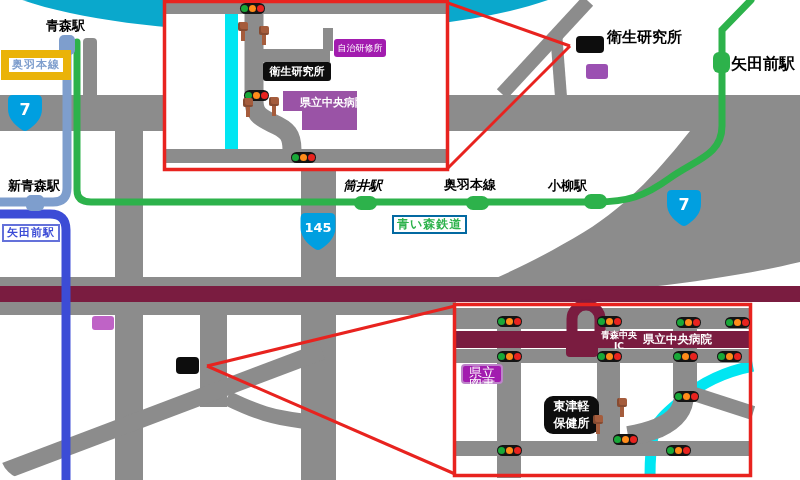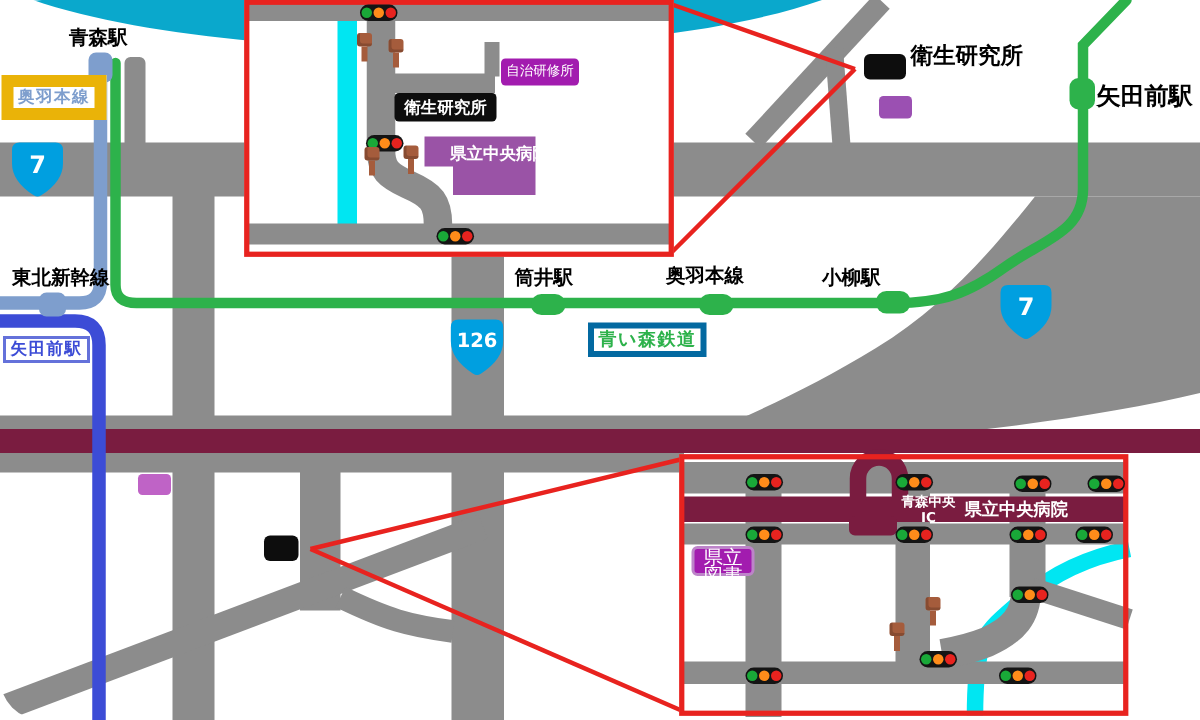--- a/index.html
+++ b/index.html
@@ -6,21 +6,21 @@
   .stage{position:relative;width:800px;height:480px;overflow:hidden;background:#fff;
          font-family:"DejaVu Sans","Liberation Sans",sans-serif;border-radius:28px;}
   .stage svg.geo{position:absolute;left:0;top:0;}
   .lbl{position:absolute;font-weight:bold;color:#000;font-size:13px;line-height:1.15;white-space:nowrap;}
   .lbl.small{font-size:16px;}
   .lbl.big{font-size:15px;}
   .linebox{position:absolute;background:#fff;font-weight:bold;white-space:nowrap;
            padding:1px 3px;letter-spacing:1px;line-height:1.1;}
   .linebox.ou{border:8px solid #eab308;color:#7e9ecd;font-size:11px;}
   .linebox.shink{border:2px solid #6471da;color:#3c4cd6;font-size:11px;}
-  .linebox.aoimori{border:4px solid #0369a1;color:#2db24b;font-size:12px;}
+  .linebox.aoimori{border:2px solid #0369a1;color:#2db24b;font-size:12px;}
   .shield{position:absolute;}
   .shield svg{position:absolute;left:0;top:0;}
   .shield .num{position:absolute;left:0;top:6px;width:100%;text-align:center;color:#fff;font-weight:bold;}
   .whitelbl{position:absolute;color:#fff;font-weight:bold;white-space:pre-line;text-align:center;}
   .purplebox{position:absolute;background:#a21caf;color:#fff;border-radius:3px;text-align:center;
              font-weight:normal;white-space:pre-line;box-sizing:border-box;}
   .blackbox{position:absolute;background:#0d0d0d;color:#fff;text-align:center;
             font-weight:bold;white-space:pre-line;box-sizing:border-box;}
   .tl{position:absolute;width:25px;height:11px;background:#141414;border-radius:6px;
       display:flex;align-items:center;justify-content:space-evenly;}
@@ -101,40 +101,40 @@
       <path d="M684,394 C684,410 676,420 658,428 C648,432 640,434 628,436" stroke="#8c8c8c" stroke-width="20" fill="none"></path>
       <path d="M688,392 L753,413" stroke="#8c8c8c" stroke-width="14"></path>
       <rect x="455" y="331" width="297" height="17" fill="#7a1c40"></rect>
       <path d="M572,334 V319 A14,14 0 0 1 600,319 V334" stroke="#7a1c40" stroke-width="11" fill="none"></path>
       <rect x="454.5" y="304.5" width="296" height="171" fill="none" stroke="#e8231f" stroke-width="3.5"></rect>
     </g>
   </svg>
 
   <div class="lbl" style="left:46px;top:19px;">青森駅</div>
   <div class="linebox ou" style="left:1px;top:50px;">奥羽本線</div>
-  <div class="lbl" style="left:8px;top:179px;">東北新幹線</div>
+  <div class="lbl" style="left:8px;top:179px;">新青森駅</div>
   <div class="linebox shink" style="left:2px;top:224px;">矢田前駅</div>
-  <div class="lbl" style="left:343px;top:179px;">筒井駅</div>
+  <div class="lbl" style="left:343px;top:179px;font-style:italic;">筒井駅</div>
   <div class="lbl" style="left:444px;top:178px;">奥羽本線</div>
   <div class="lbl" style="left:548px;top:179px;">小柳駅</div>
   <div class="lbl small" style="left:731px;top:55px;">矢田前駅</div>
   <div class="linebox aoimori" style="left:392px;top:215px;">青い森鉄道</div>
   <div class="lbl big" style="left:607px;top:29px;">衛生研究所</div>
 
   <div class="shield" style="left:7px;top:94px;width:36px;height:38px;">
     <svg width="36" height="38" viewBox="0 0 36 38">
       <path d="M6,1 H30 Q35,1 35,6 V15 Q35,27 20.5,36.2 Q18,37.8 15.5,36.2 Q1,27 1,15 V6 Q1,1 6,1 Z" fill="#009fe0"></path>
     </svg>
     <span class="num" style="font-size:16px;">7</span>
   </div>
   <div class="shield" style="left:299px;top:212px;width:38px;height:39px;">
     <svg width="38" height="39" viewBox="0 0 36 38">
       <path d="M6,1 H30 Q35,1 35,6 V15 Q35,27 20.5,36.2 Q18,37.8 15.5,36.2 Q1,27 1,15 V6 Q1,1 6,1 Z" fill="#009fe0"></path>
     </svg>
-    <span class="num" style="font-size:13px;top:8px;">126</span>
+    <span class="num" style="font-size:13px;top:8px;">145</span>
   </div>
   <div class="shield" style="left:666px;top:189px;width:36px;height:38px;">
     <svg width="36" height="38" viewBox="0 0 36 38">
       <path d="M6,1 H30 Q35,1 35,6 V15 Q35,27 20.5,36.2 Q18,37.8 15.5,36.2 Q1,27 1,15 V6 Q1,1 6,1 Z" fill="#009fe0"></path>
     </svg>
     <span class="num" style="font-size:16px;">7</span>
   </div>
 
   <div class="purplebox" style="left:334px;top:39px;width:52px;height:18px;font-size:9px;line-height:18px;">自治研修所</div>
   <div class="blackbox" style="left:263px;top:62px;width:68px;height:19px;font-size:11px;line-height:19px;border-radius:3px;">衛生研究所</div>
@@ -159,20 +159,22 @@
   <div class="ped" style="left:259px;top:26px;"></div>
   <div class="ped" style="left:243px;top:98px;"></div>
   <div class="ped" style="left:269px;top:97px;"></div>
 
   <div class="whitelbl" style="left:643px;top:332px;font-size:11.5px;">県立中央病院</div>
   <div class="ictab" style="left:566px;top:344px;width:32px;height:13px;"></div>
   <div class="whitelbl" style="left:556px;top:330px;width:52px;font-size:9px;font-weight:bold;line-height:11px;margin-left:37px;">青森中央
 IC</div>
   <div class="purplebox libbox" style="left:461px;top:364px;width:42px;height:20px;font-size:13px;line-height:12px;padding-top:1px;">県立
 図書館</div>
+  <div class="blackbox" style="left:544px;top:396px;width:55px;height:38px;border-radius:9px;font-size:12px;line-height:17px;padding-top:2px;">東津軽
+保健所</div>
 
   <div class="tl" style="left:497px;top:316px;">
       <i class="g"></i>
       <i class="o"></i>
       <i class="r"></i>
     </div>
   <div class="tl" style="left:597px;top:316px;">
       <i class="g"></i>
       <i class="o"></i>
       <i class="r"></i>

